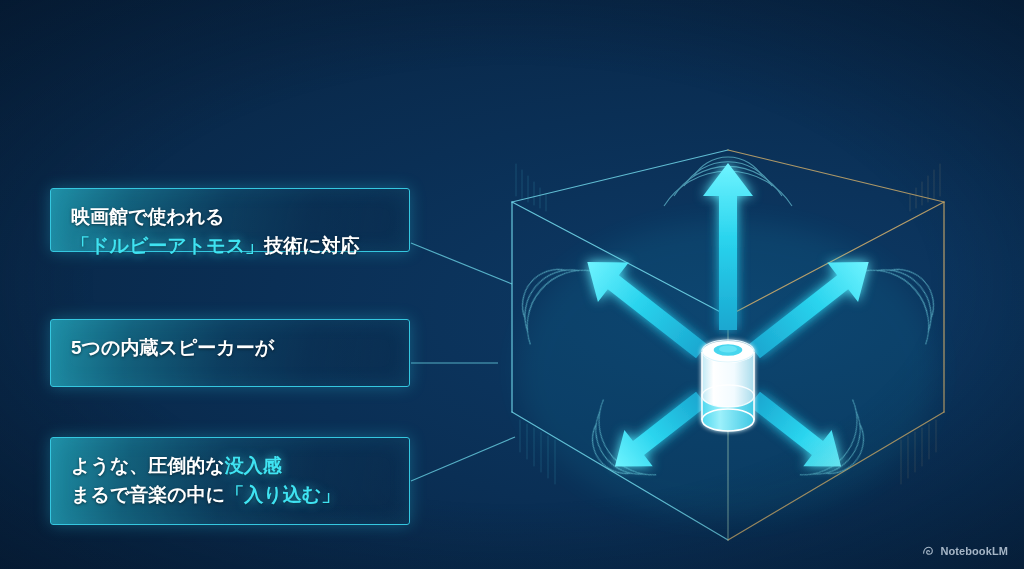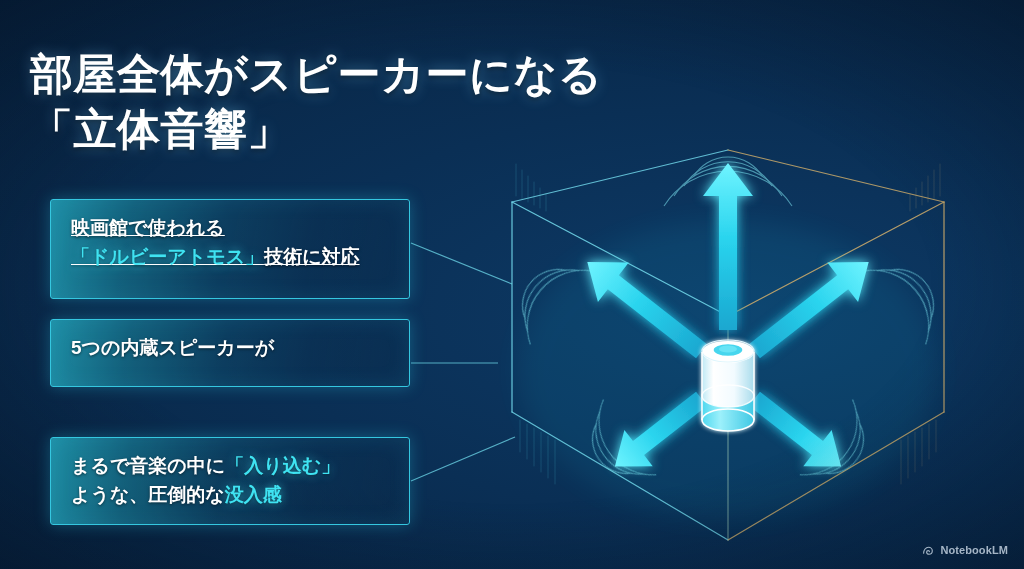--- a/index.html
+++ b/index.html
@@ -74,21 +74,21 @@
     text-shadow: 0 1px 3px rgba(0, 0, 0, 0.55);
   }
   .card .line { white-space: nowrap; }
   .card .hl {
     color: #3fe3f2;
     text-shadow:
       0 0 10px rgba(63, 227, 242, 0.65),
       0 1px 3px rgba(0, 0, 0, 0.5);
   }
 
-  #card-0 { top: 199px; height: 100px; text-decoration: underline; }
+  #card-0 { top: 188px; height: 64px; }
   #card-1 { top: 319px; height: 68px; }
   #card-2 { top: 437px; height: 88px; }
 
   
   .connectors {
     position: absolute;
     inset: 0;
     pointer-events: none;
   }
 
@@ -101,21 +101,21 @@
     height: 569px;
     pointer-events: none;
   }
 
   
   .watermark {
     position: absolute;
     right: 16px;
     bottom: 12px;
     display: flex;
-    align-items: flex-start;
+    align-items: center;
     gap: 5px;
     color: #c8d6e4;
     font-size: 11px;
     font-weight: 600;
     opacity: 0.82;
     letter-spacing: 0.1px;
   }
   .watermark svg { display: block; }
 </style>
 </head>
@@ -277,35 +277,33 @@
   <svg class="connectors" viewBox="0 0 1024 569">
     <g stroke="#6fd9ea" stroke-width="1.2" fill="none" opacity="0.75">
       <path d="M411 243 L512 284"></path>
       <path d="M411 363 L498 363"></path>
       <path d="M411 481 L515 437"></path>
     </g>
   </svg>
 
   <div class="vignette"></div>
 
-  <h1 class="title">部屋全体がスピーカーになる
-「立体音響」</h1>
 
   <div class="card" id="card-0">
     <div class="line"><span>映画館で使われる</span></div>
     <div class="line"><span class="hl">「ドルビーアトモス」</span><span>技術に対応</span></div>
   </div>
 
   <div class="card" id="card-1">
     <div class="line"><span>5つの内蔵スピーカーが</span></div>
   </div>
 
   <div class="card" id="card-2">
+    <div class="line"><span>ような、圧倒的な</span><span class="hl">没入感</span></div>
     <div class="line"><span>まるで音楽の中に</span><span class="hl">「入り込む」</span></div>
-    <div class="line"><span>ような、圧倒的な</span><span class="hl">没入感</span></div>
   </div>
 
   <div class="watermark">
     <span>
       <svg width="13" height="13" viewBox="0 0 24 24" fill="none">
         <path d="M3 17c0-6 4-11 9-11 4 0 7 3 7 6.5S16.5 19 13 19c-2.6 0-4.5-1.6-4.5-3.6 0-1.9 1.4-3.2 3-3.2 1.3 0 2.2.8 2.2 1.8" stroke="#c8d6e4" stroke-width="2.1" stroke-linecap="round"></path>
       </svg>
     </span>
     <span>NotebookLM</span>
   </div>

